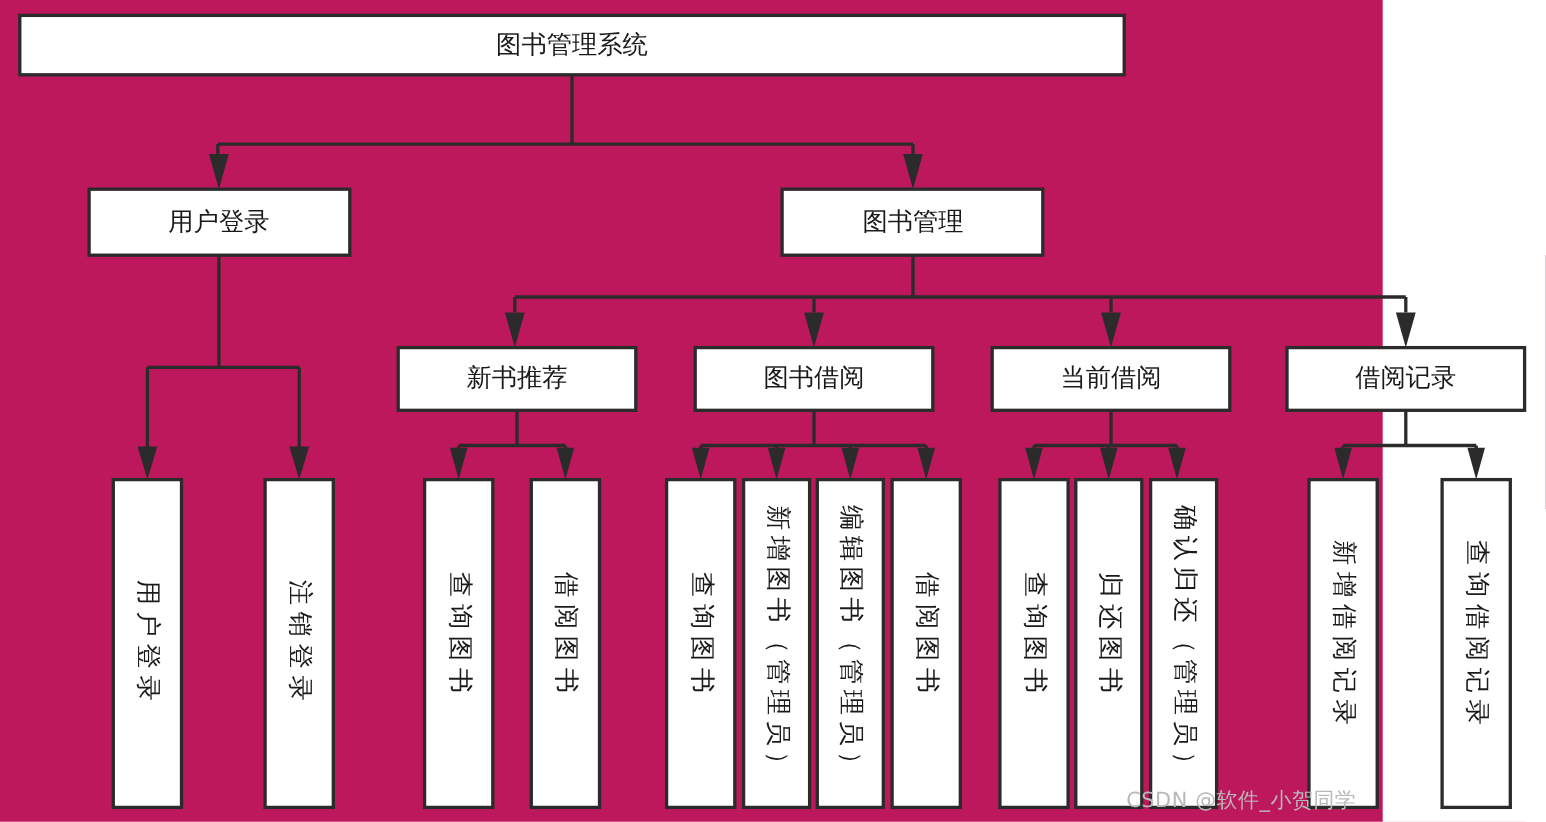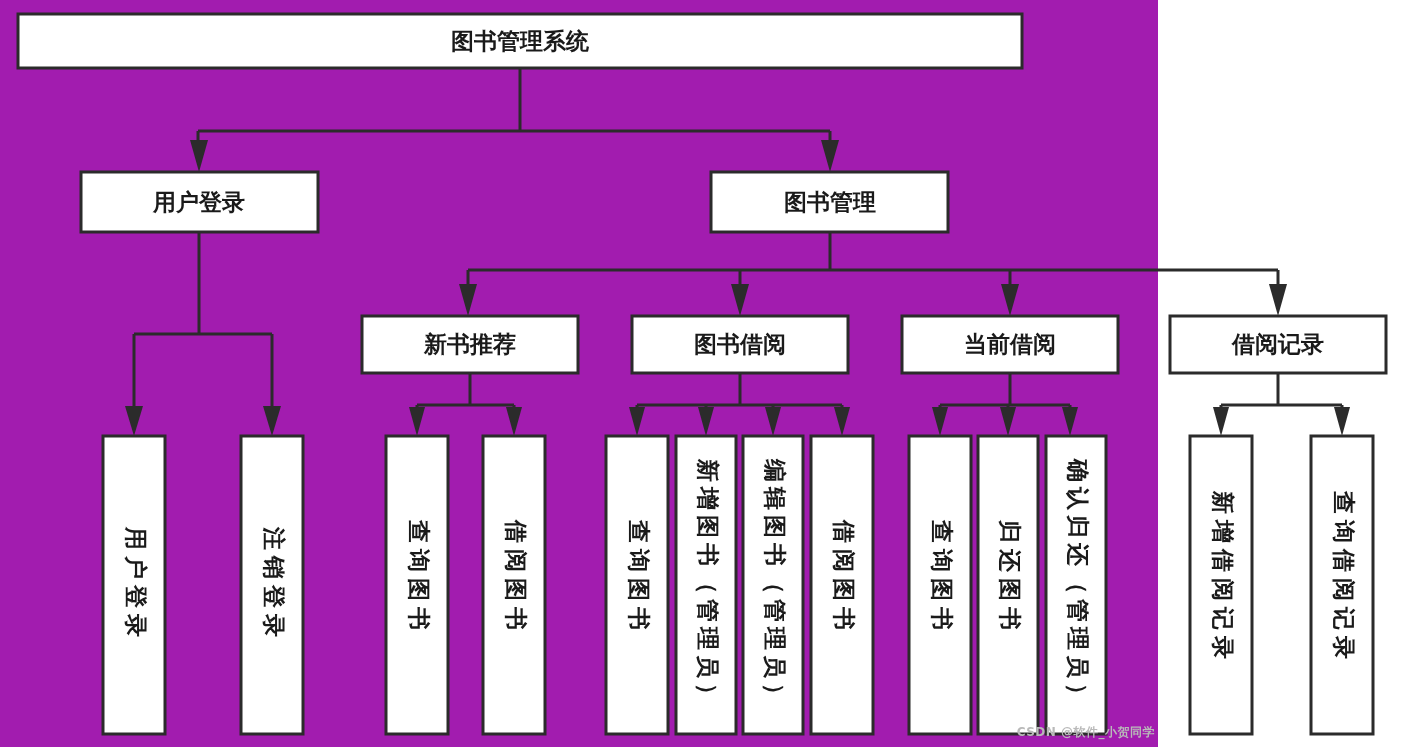--- a/index.html
+++ b/index.html
@@ -9,24 +9,23 @@
     background: #ffffff;
   }
   body {
     width: 1405px;
     height: 747px;
     overflow: hidden;
     font-family: "DejaVu Sans", "Liberation Sans", sans-serif;
   }
   #diagram-root {
     position: relative;
-    width: 1158px;
+    width: 1257px;
     height: 747px;
-    background: #a21caf;
-    font-weight: bold;
+    background: #be185d;
   }
   svg#flowchart {
     position: absolute;
     left: 0;
     top: 0;
     width: 1405px;
     height: 747px;
     display: block;
   }
   .node-box {
@@ -53,24 +52,24 @@
   }
   .node-label-vertical {
     fill: #1a1a1a;
     font-family: "DejaVu Sans", "Liberation Sans", sans-serif;
     font-size: 23px;
     text-anchor: middle;
     dominant-baseline: middle;
   }
   .watermark {
     position: absolute;
-    right: 3px;
+    right: 24px;
     bottom: 6px;
     color: #b9b9b9;
-    font-size: 12px;
+    font-size: 19px;
     font-family: "DejaVu Sans", "Liberation Sans", sans-serif;
     letter-spacing: 0.5px;
     white-space: nowrap;
     pointer-events: none;
   }
 </style>
 </head>
 <body>
 
 <div id="diagram-root">

